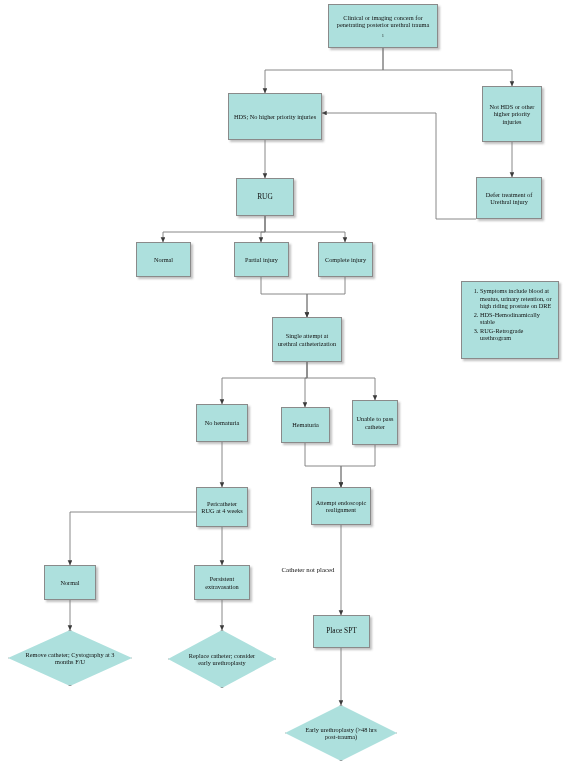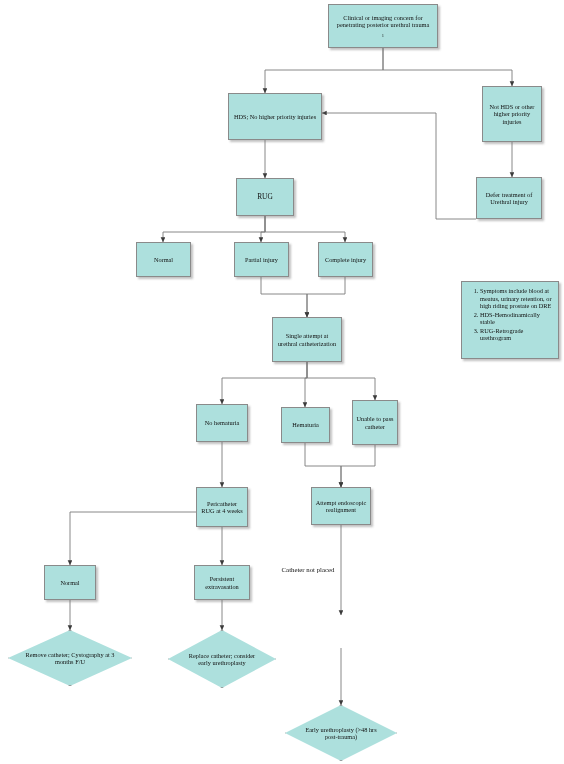--- a/index.html
+++ b/index.html
@@ -128,20 +128,23 @@
   </div>
 
   <div class="node fs7" style="left:44px;top:565px;width:52px;height:35px;">
     <span>Normal</span>
   </div>
 
   <div class="node fs7" style="left:194px;top:565px;width:56px;height:35px;">
     <span>Persistent extravasation</span>
   </div>
 
+  <div class="node fs8" style="left:313px;top:615px;width:57px;height:33px;">
+    <span>Place SPT</span>
+  </div>
 
   <div class="edgelabel fs75" style="left:308px;top:566px;transform:translateX(-50%);">
     <span>Catheter not placed</span>
   </div>
 
   <div class="diamond fs7" style="left:8px;top:630px;width:124px;height:56px;">
     <div class="dshape"></div>
     <div class="dtext">Remove catheter; Cystography at 3 months F/U</div>
   </div>
 

